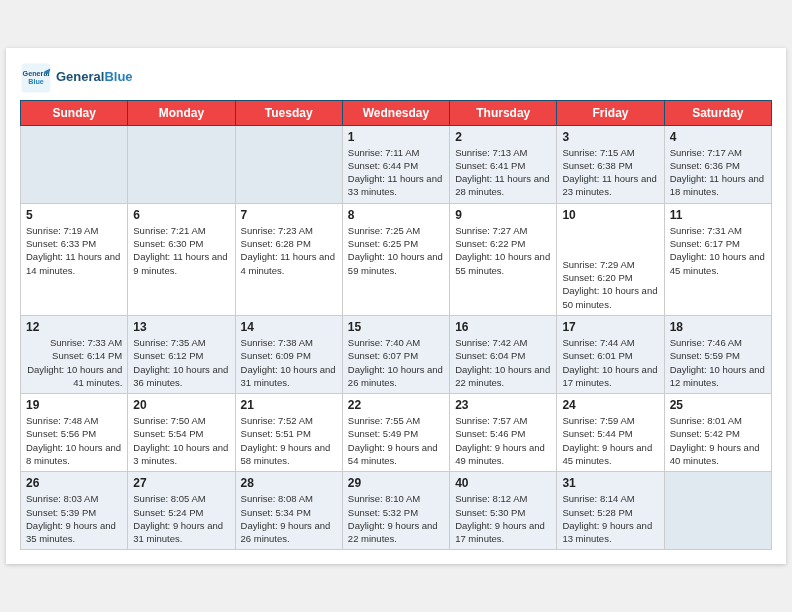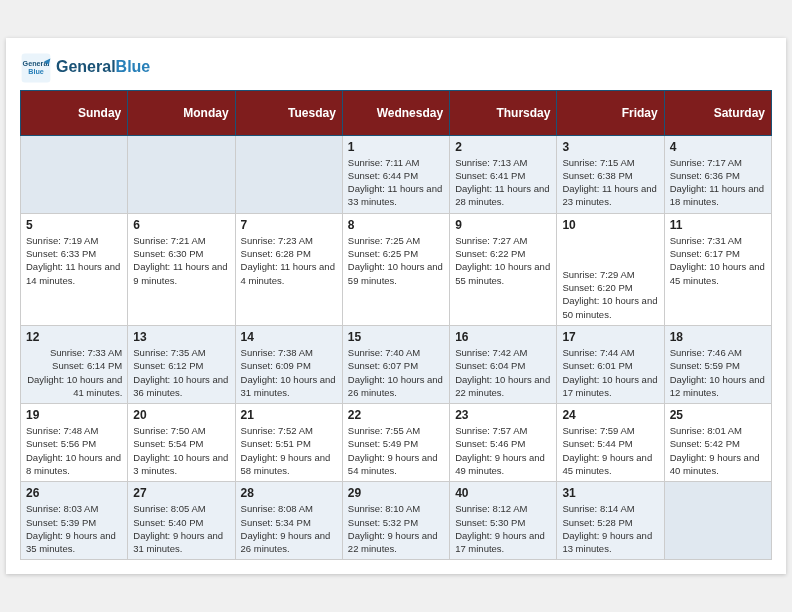--- a/index.html
+++ b/index.html
@@ -45,26 +45,26 @@
     }
     .location-title {
       font-size: 14px;
       color: #555;
     }
     .calendar-table {
       width: 100%;
       border-collapse: collapse;
     }
     .calendar-table th {
-      background: #7f1d1d;
+      background: #ef4444;
       color: white;
       font-size: 12px;
       font-weight: bold;
-      padding: 15px 6px;
-      text-align: right;
+      padding: 5px 6px;
+      text-align: center;
       border: 1px solid #1a5276;
     }
     .calendar-table td {
       border: 1px solid #ccc;
       vertical-align: top;
       padding: 4px 5px;
       width: calc(100% / 7);
       height: 78px;
       background: white;
     }
@@ -96,21 +96,21 @@
 <div class="calendar-container">
   <div class="header-row">
     <div class="logo">
       <svg class="logo-icon" viewBox="0 0 40 40">
         <rect x="2" y="2" width="36" height="36" rx="4" fill="#eaf4fb"></rect>
         <text x="20" y="18" text-anchor="middle" font-size="9" font-weight="bold" fill="#1a5276" font-family="Arial">General</text>
         <text x="20" y="28" text-anchor="middle" font-size="9" font-weight="bold" fill="#2980b9" font-family="Arial">Blue</text>
         <polygon points="30,12 38,8 36,16" fill="#2980b9"></polygon>
       </svg>
       <div>
-        <div style="font-size:16px;font-weight:bold;color:#1a5276;line-height:1.15;">
+        <div style="font-size:13px;font-weight:bold;color:#1a5276;line-height:1.15;">
           <span style="color:#1a5276">General</span><span style="color:#2980b9">Blue</span>
         </div>
       </div>
     </div>
   </div>
 
   <table class="calendar-table">
     <thead>
       <tr>
       <th>Sunday</th>
@@ -287,21 +287,21 @@
         <tr class="row-shaded">
           <td>
             <span class="day-number">26</span>
             <div class="day-info" style="white-space: pre-line;">Sunrise: 8:03 AM
 Sunset: 5:39 PM
 Daylight: 9 hours and 35 minutes.</div>
           </td>
           <td>
             <span class="day-number">27</span>
             <div class="day-info" style="white-space: pre-line;">Sunrise: 8:05 AM
-Sunset: 5:40 PM
+Sunset: 5:24 PM
 Daylight: 9 hours and 31 minutes.</div>
           </td>
           <td>
             <span class="day-number">28</span>
             <div class="day-info" style="white-space: pre-line;">Sunrise: 8:08 AM
 Sunset: 5:34 PM
 Daylight: 9 hours and 26 minutes.</div>
           </td>
           <td>
             <span class="day-number">29</span>

